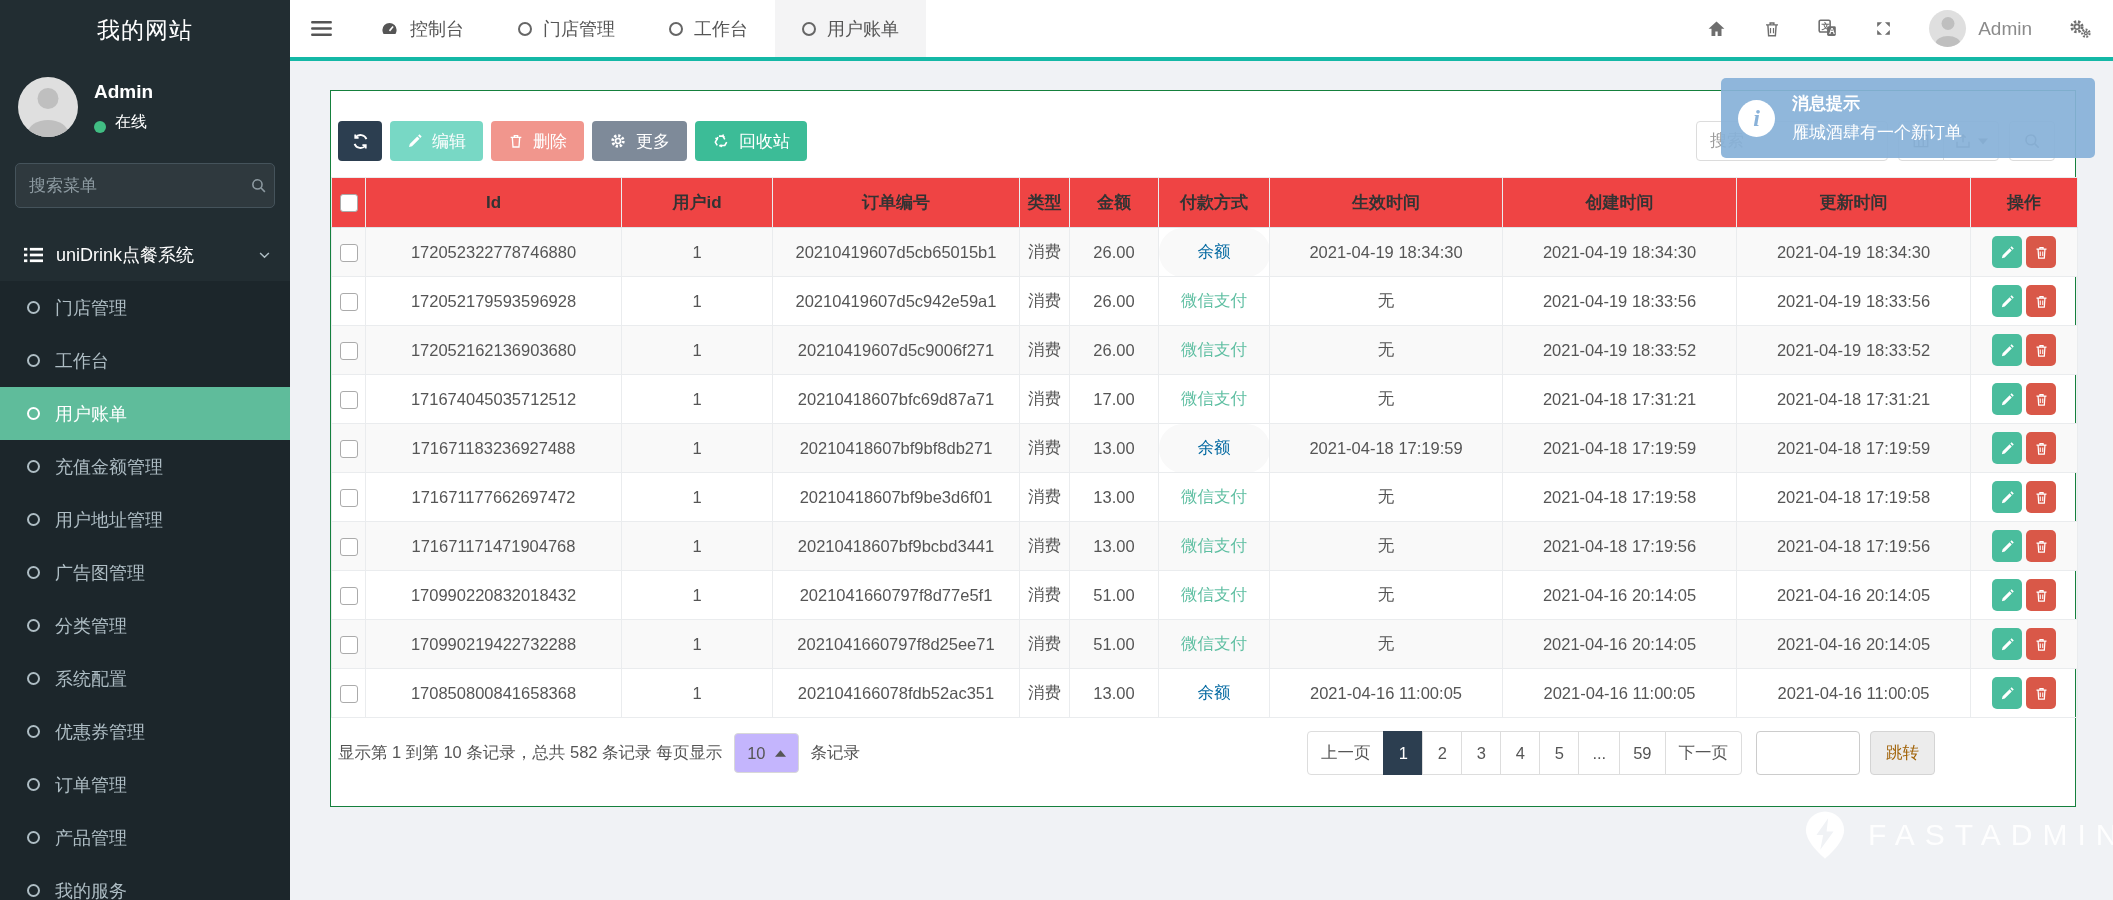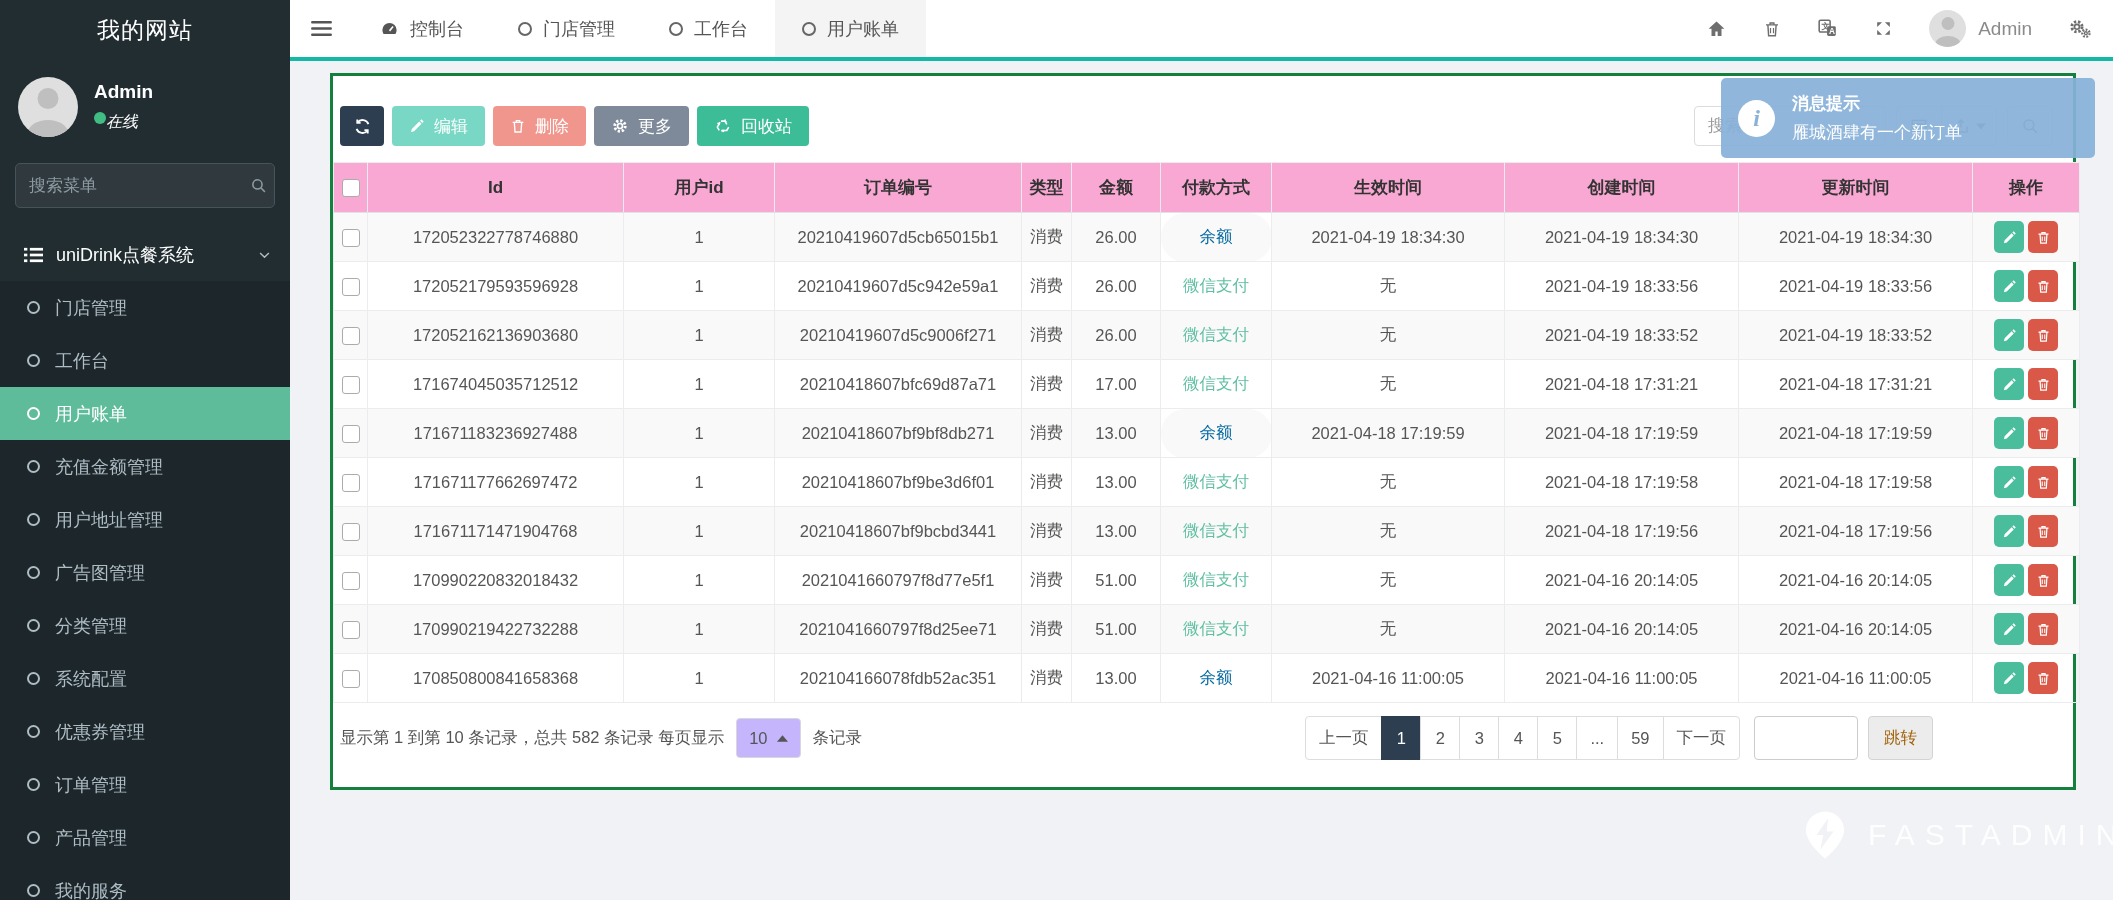--- a/index.html
+++ b/index.html
@@ -15,21 +15,21 @@
   .sidebar { position:absolute; left:0; top:0; width:290px; height:900px; background:#222d32; z-index:6; }
   .brand { height:61px; line-height:61px; text-align:center; color:#fff; font-size:23px; letter-spacing:1px; }
   .user-panel { display:flex; align-items:center; gap:16px; padding:16px 16px 24px 18px; }
   .avatar { width:60px; height:60px; border-radius:50%; background:#dfdfdf; position:relative; overflow:hidden; flex:none; }
   .avatar .head { position:absolute; top:11px; left:50%; transform:translateX(-50%); width:21px; height:21px; border-radius:50%; background:#bfbfbf; }
   .avatar .torso { position:absolute; bottom:-9px; left:50%; transform:translateX(-50%); width:40px; height:26px; border-radius:50% 50% 0 0; background:#bfbfbf; }
   .avatar.sm { width:37px; height:37px; }
   .avatar.sm .head { width:13px; height:13px; top:7px; }
   .avatar.sm .torso { width:25px; height:16px; bottom:-5px; }
   .user-name { color:#fff; font-weight:bold; font-size:19px; margin-bottom:9px; }
-  .user-status { display:flex; align-items:flex-start; color:#fff; font-size:16px;font-style:italic; }
+  .user-status { display:flex; align-items:flex-end; gap:9px; color:#fff; font-size:16px; }
   .dot { width:12px; height:12px; border-radius:50%; background:#41bd83; }
   .sidebar-search { margin:2px 15px 20px; height:45px; background:rgba(255,255,255,.06); border:1px solid #45535b; border-radius:5px; display:flex; align-items:center; padding:0 13px; color:#8d9aa1; }
   .sidebar-search input { flex:1; background:transparent; border:none; outline:none; color:#c8d2d7; font-size:17px; }
   .sidebar-search input::placeholder { color:#8d9aa1; }
   .menu { list-style:none; }
   .menu-group { height:53px; display:flex; align-items:center; gap:13px; padding:0 18px 0 24px; color:#fff; font-size:18px; cursor:pointer; }
   .menu-group .chev { margin-left:auto; color:#aebdc4; }
   .submenu { list-style:none; background:#1c262b; }
   .submenu li { height:53px; display:flex; align-items:center; gap:15px; padding-left:27px; color:#aebdc4; font-size:18px; cursor:pointer; }
   .circle-o { width:13px; height:13px; border:2px solid currentColor; border-radius:50%; flex:none; }
@@ -41,40 +41,40 @@
   .hamburger { padding:0 21px; color:#555; cursor:pointer; }
   .nav-tabs { display:flex; height:100%; }
   .nav-tab { display:flex; align-items:center; gap:11px; padding:0 27px; color:#555; font-size:18px; cursor:pointer; }
   .nav-tab .circle-o { width:14px; height:14px; color:#666; }
   .nav-tab.active { background:#f4f4f5; }
   .nav-right { margin-left:auto; display:flex; align-items:center; gap:36px; padding-right:22px; color:#6e6e6e; }
   .nav-right .i { cursor:pointer; }
   .nav-user { display:flex; align-items:center; gap:12px; color:#8b8b8b; font-size:19px; cursor:pointer; }
 
   
-  .card { position:absolute; left:40px; top:73px; width:1746px; height:717px; background:#fff; border:3px solid #15803d; }
+  .card { position:absolute; left:40px; top:90px; width:1746px; height:717px; background:#fff; border:1px solid #15803d; }
   .toolbar { display:flex; align-items:center; padding:30px 20px 14px 7px; }
   .btn { height:40px; border:none; border-radius:4px; color:#fff; font-size:17px; display:inline-flex; align-items:center; gap:9px; padding:0 17px; margin-right:8px; cursor:pointer; }
   .btn.refresh { background:#2c3e50; width:44px; padding:0; justify-content:center; }
   .btn.edit { background:#18bc9c; opacity:.58; }
   .btn.del { background:#e74c3c; opacity:.58; }
   .btn.more { background:#7e8a99; }
   .btn.recycle { background:#3cbc97; }
   .tool-right { margin-left:auto; display:flex; align-items:center; }
   .search-input { width:192px; height:40px; border:1px solid #dcdcdc; border-radius:4px; padding:0 13px; font-size:17px; color:#666; outline:none; margin-right:10px; }
   .search-input::placeholder { color:#9b9b9b; }
   .btn-group { display:flex; margin-right:10px; }
   .icon-btn { height:40px; min-width:46px; background:#fff; border:1px solid #dcdcdc; color:#777; display:inline-flex; align-items:center; justify-content:center; gap:6px; cursor:pointer; border-radius:4px; }
   .btn-group .icon-btn:first-child { border-radius:4px 0 0 4px; }
   .btn-group .icon-btn:last-child { border-radius:0 4px 4px 0; margin-left:-1px; padding:0 10px; }
 
   
   table { width:1746px; border-collapse:collapse; table-layout:fixed; margin-top:2px; }
   th,td { border:1px solid #eaecee; text-align:center; overflow:hidden; white-space:nowrap; }
-  th { height:50px; color:#333; font-size:17px; font-weight:bold; background:#f9a8d4; border-bottom:1px solid #dfe3e6; }
+  th { height:50px; color:#333; font-size:17px; font-weight:bold; background:#ef4444; border-bottom:1px solid #dfe3e6; }
   td { height:49px; color:#555; font-size:16.5px; }
   tbody tr:nth-child(odd) td { background:#f9f9f9; }
   .cb { width:18px; height:18px; border:1px solid #ababab; border-radius:3px; background:#fff; display:inline-block; vertical-align:middle; cursor:pointer; }
   .pay-balance { color:#0369a1;border-radius:24px; }
   .pay-wechat { color:#5fbfa2; }
   .op-btn { width:30px; height:32px; border:none; border-radius:5px; color:#fff; display:inline-flex; align-items:center; justify-content:center; margin:0 2px; cursor:pointer; vertical-align:middle; }
   .op-edit { background:#4abd9d; }
   .op-del { background:#d95848; }
 
   

